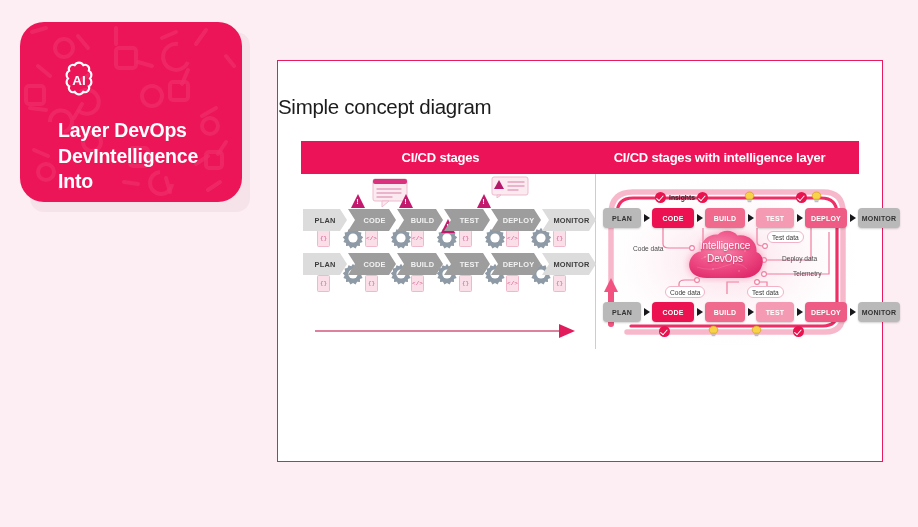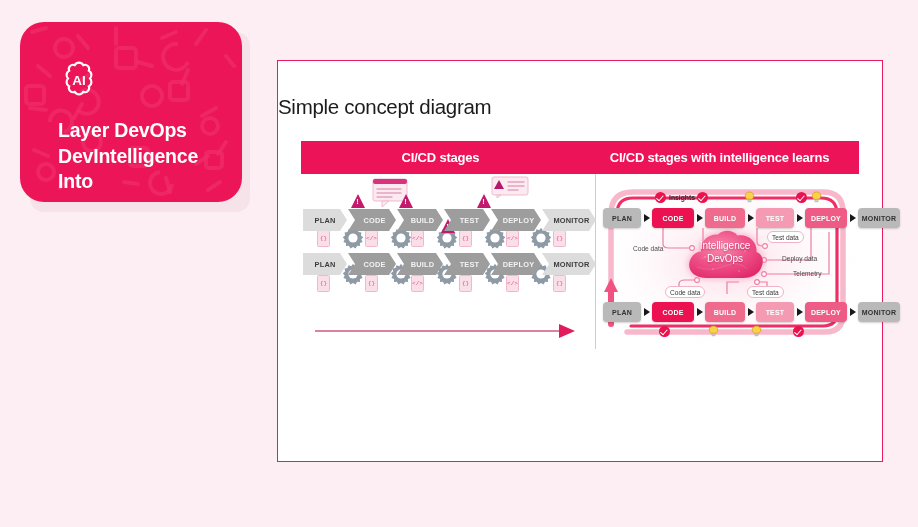--- a/index.html
+++ b/index.html
@@ -346,21 +346,21 @@
     <div>Into</div>
   </div>
 </div>
 
 <div id="content-panel">
 
   <div id="diagram-title">Simple concept diagram</div>
 
   <div id="column-header-bar">
     <div class="col-header">CI/CD stages</div>
-    <div class="col-header">CI/CD stages with intelligence learns</div>
+    <div class="col-header">CI/CD stages with intelligence layer</div>
   </div>
 
   <div id="diagram-body">
     <div id="panel-divider"></div>
 
     <div class="panel" id="panel-left">
 
       <div class="doc" style="left:16px; top:56px;">{}</div>
       <div class="doc" style="left:64px; top:56px;">&lt;/&gt;</div>
       <div class="doc" style="left:110px; top:56px;">&lt;/&gt;</div>

